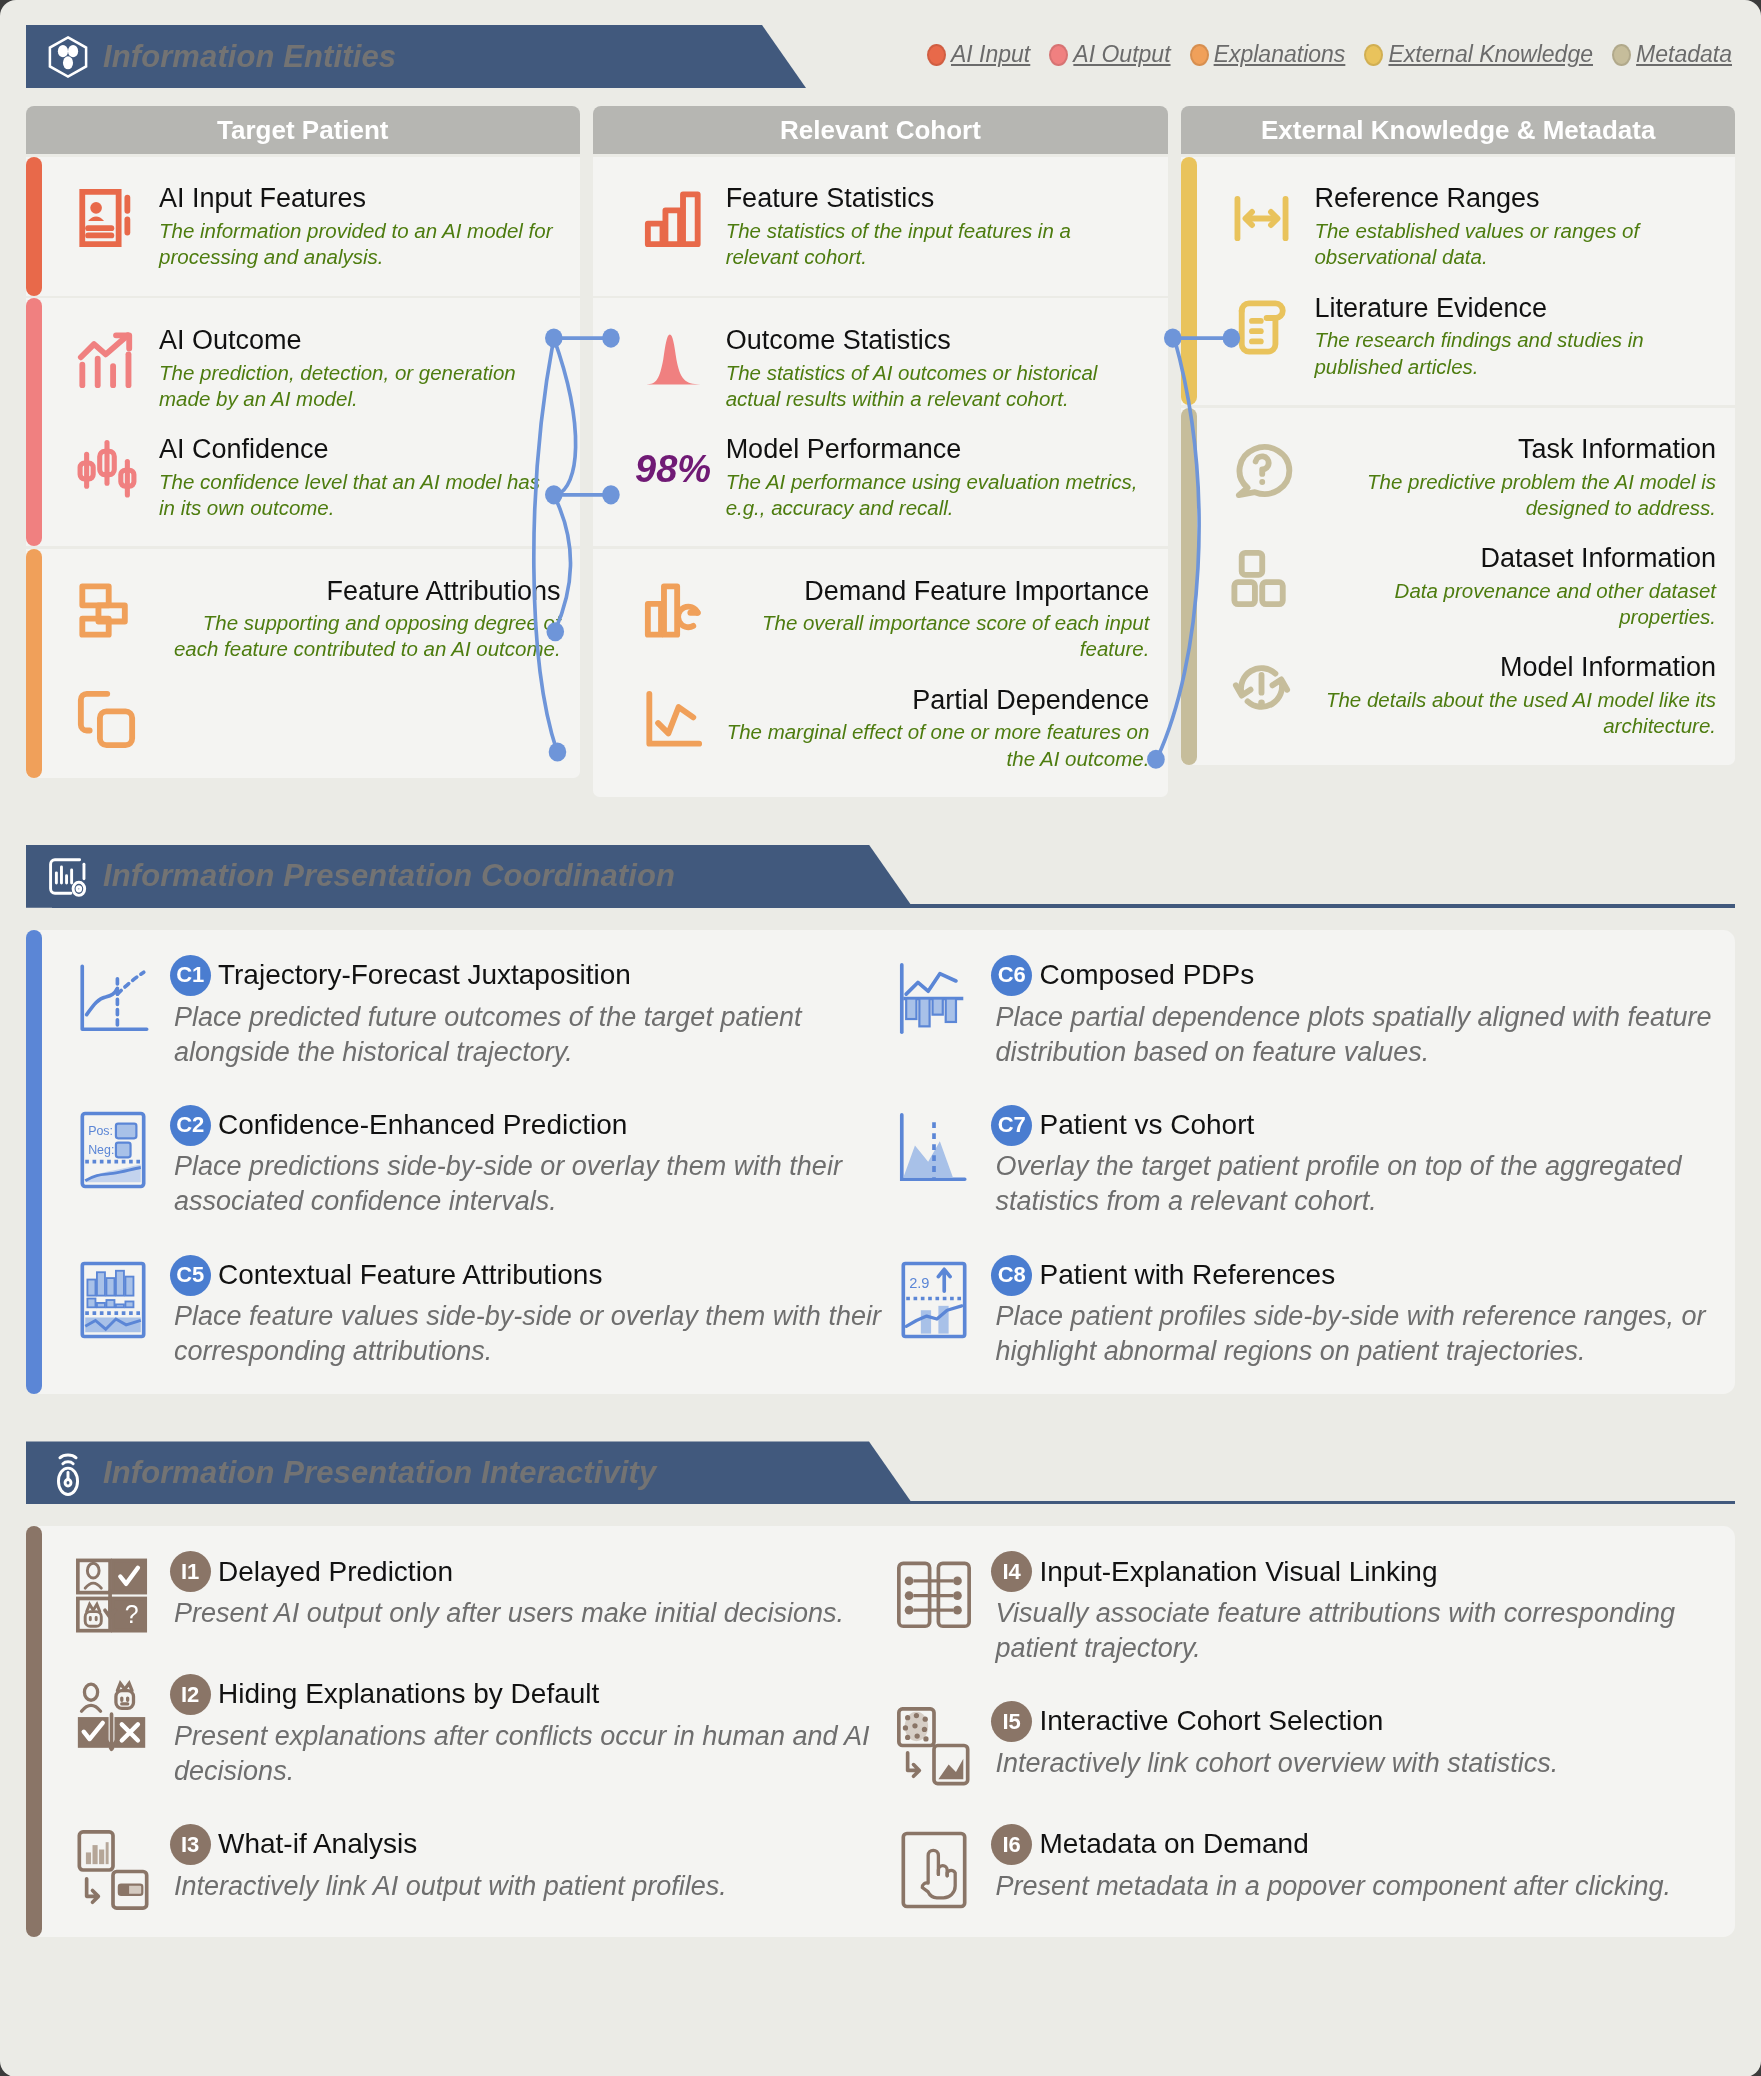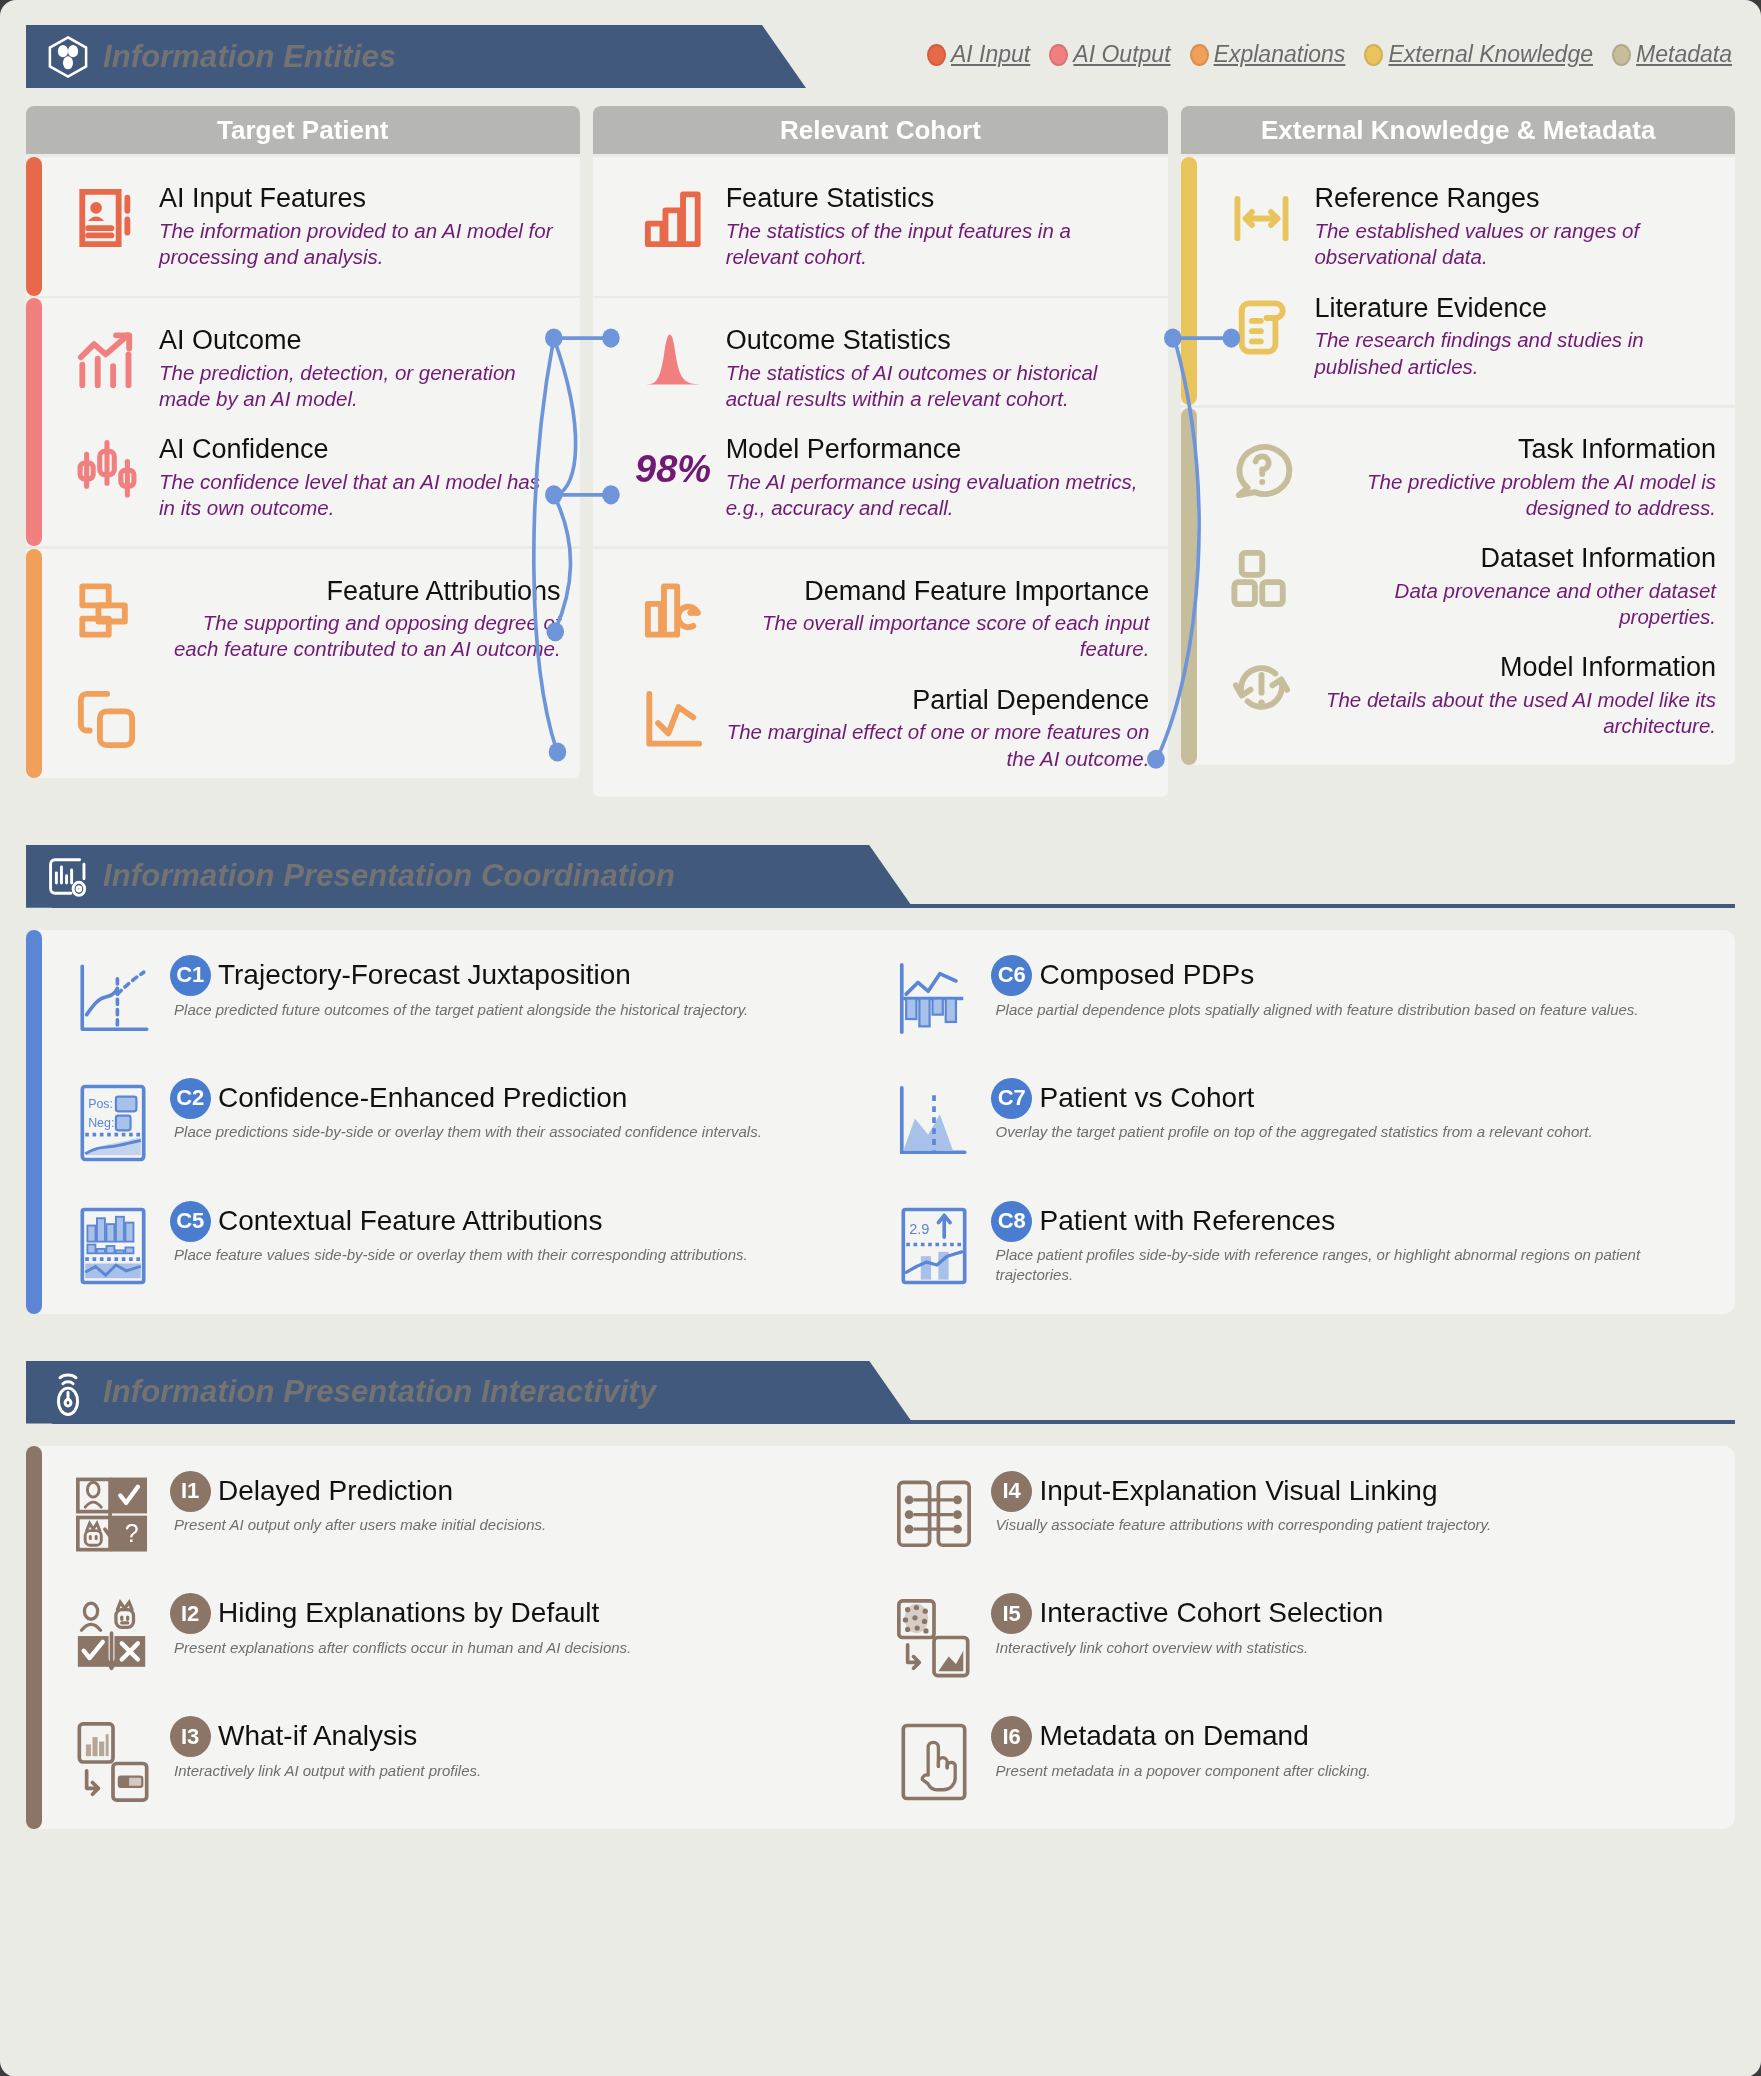--- a/index.html
+++ b/index.html
@@ -129,21 +129,21 @@
   .entry-txt { padding-top: 1.5px; }
   .entry-title {
     font-size: 27px;
     color: #111;
     line-height: 1.12;
     margin-bottom: 4.4px;
   }
   .entry-desc {
     font-size: 20.5px;
     font-style: italic;
-    color: #701a75;
+    color: #4d7c0f;
     line-height: 1.28;
   }
 
   
   .connectors {
     position: absolute;
     left: 0; top: 0;
     width: 1761px; height: 879px;
     pointer-events: none;
     z-index: 4;
@@ -186,21 +186,21 @@
   }
   .badge.blue { background: #4a7dd0; }
   .badge.brown { background: #8a7567; }
   .pitem-title {
     font-size: 28px;
     color: #111;
     line-height: 1.1;
     white-space: nowrap;
   }
   .pitem-desc {
-    font-size: 15px;
+    font-size: 27px;
     font-style: italic;
     color: #6e6e6e;
     line-height: 1.3;
     margin-top: 3.7px;
     margin-left: 4.4px;
   }
   svg { display: block; }
 </style>
 </head>
 <body>

